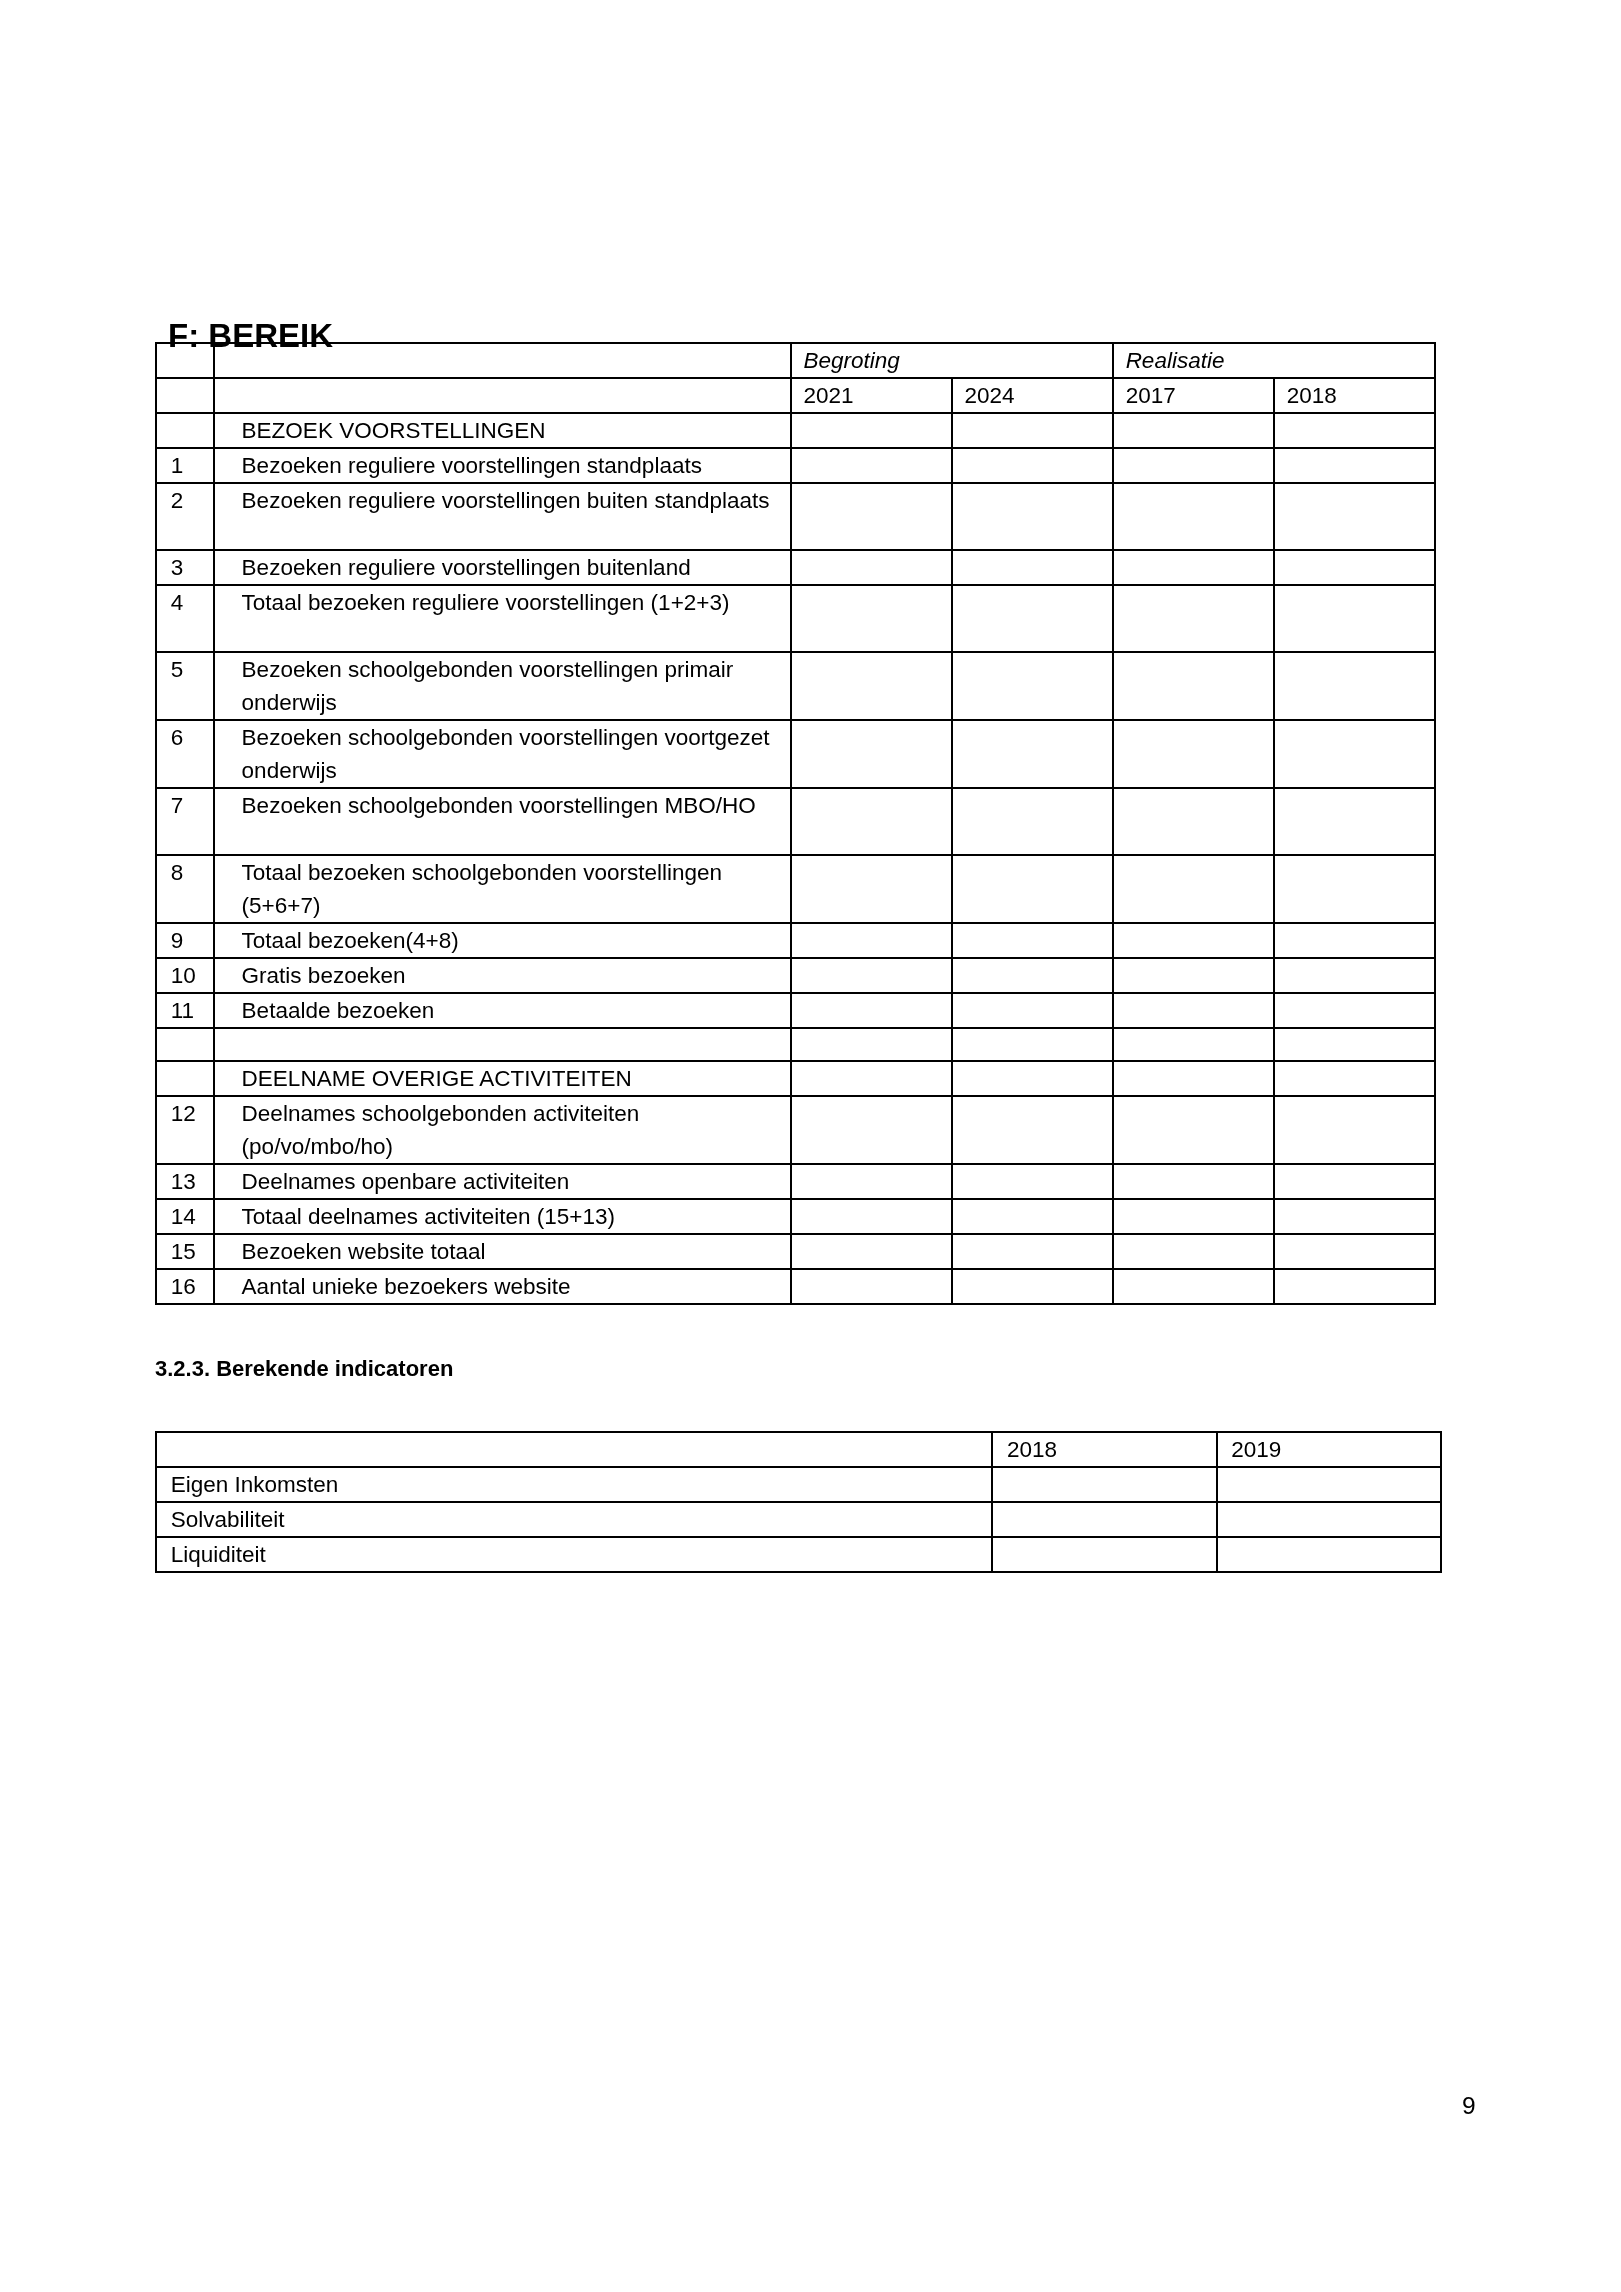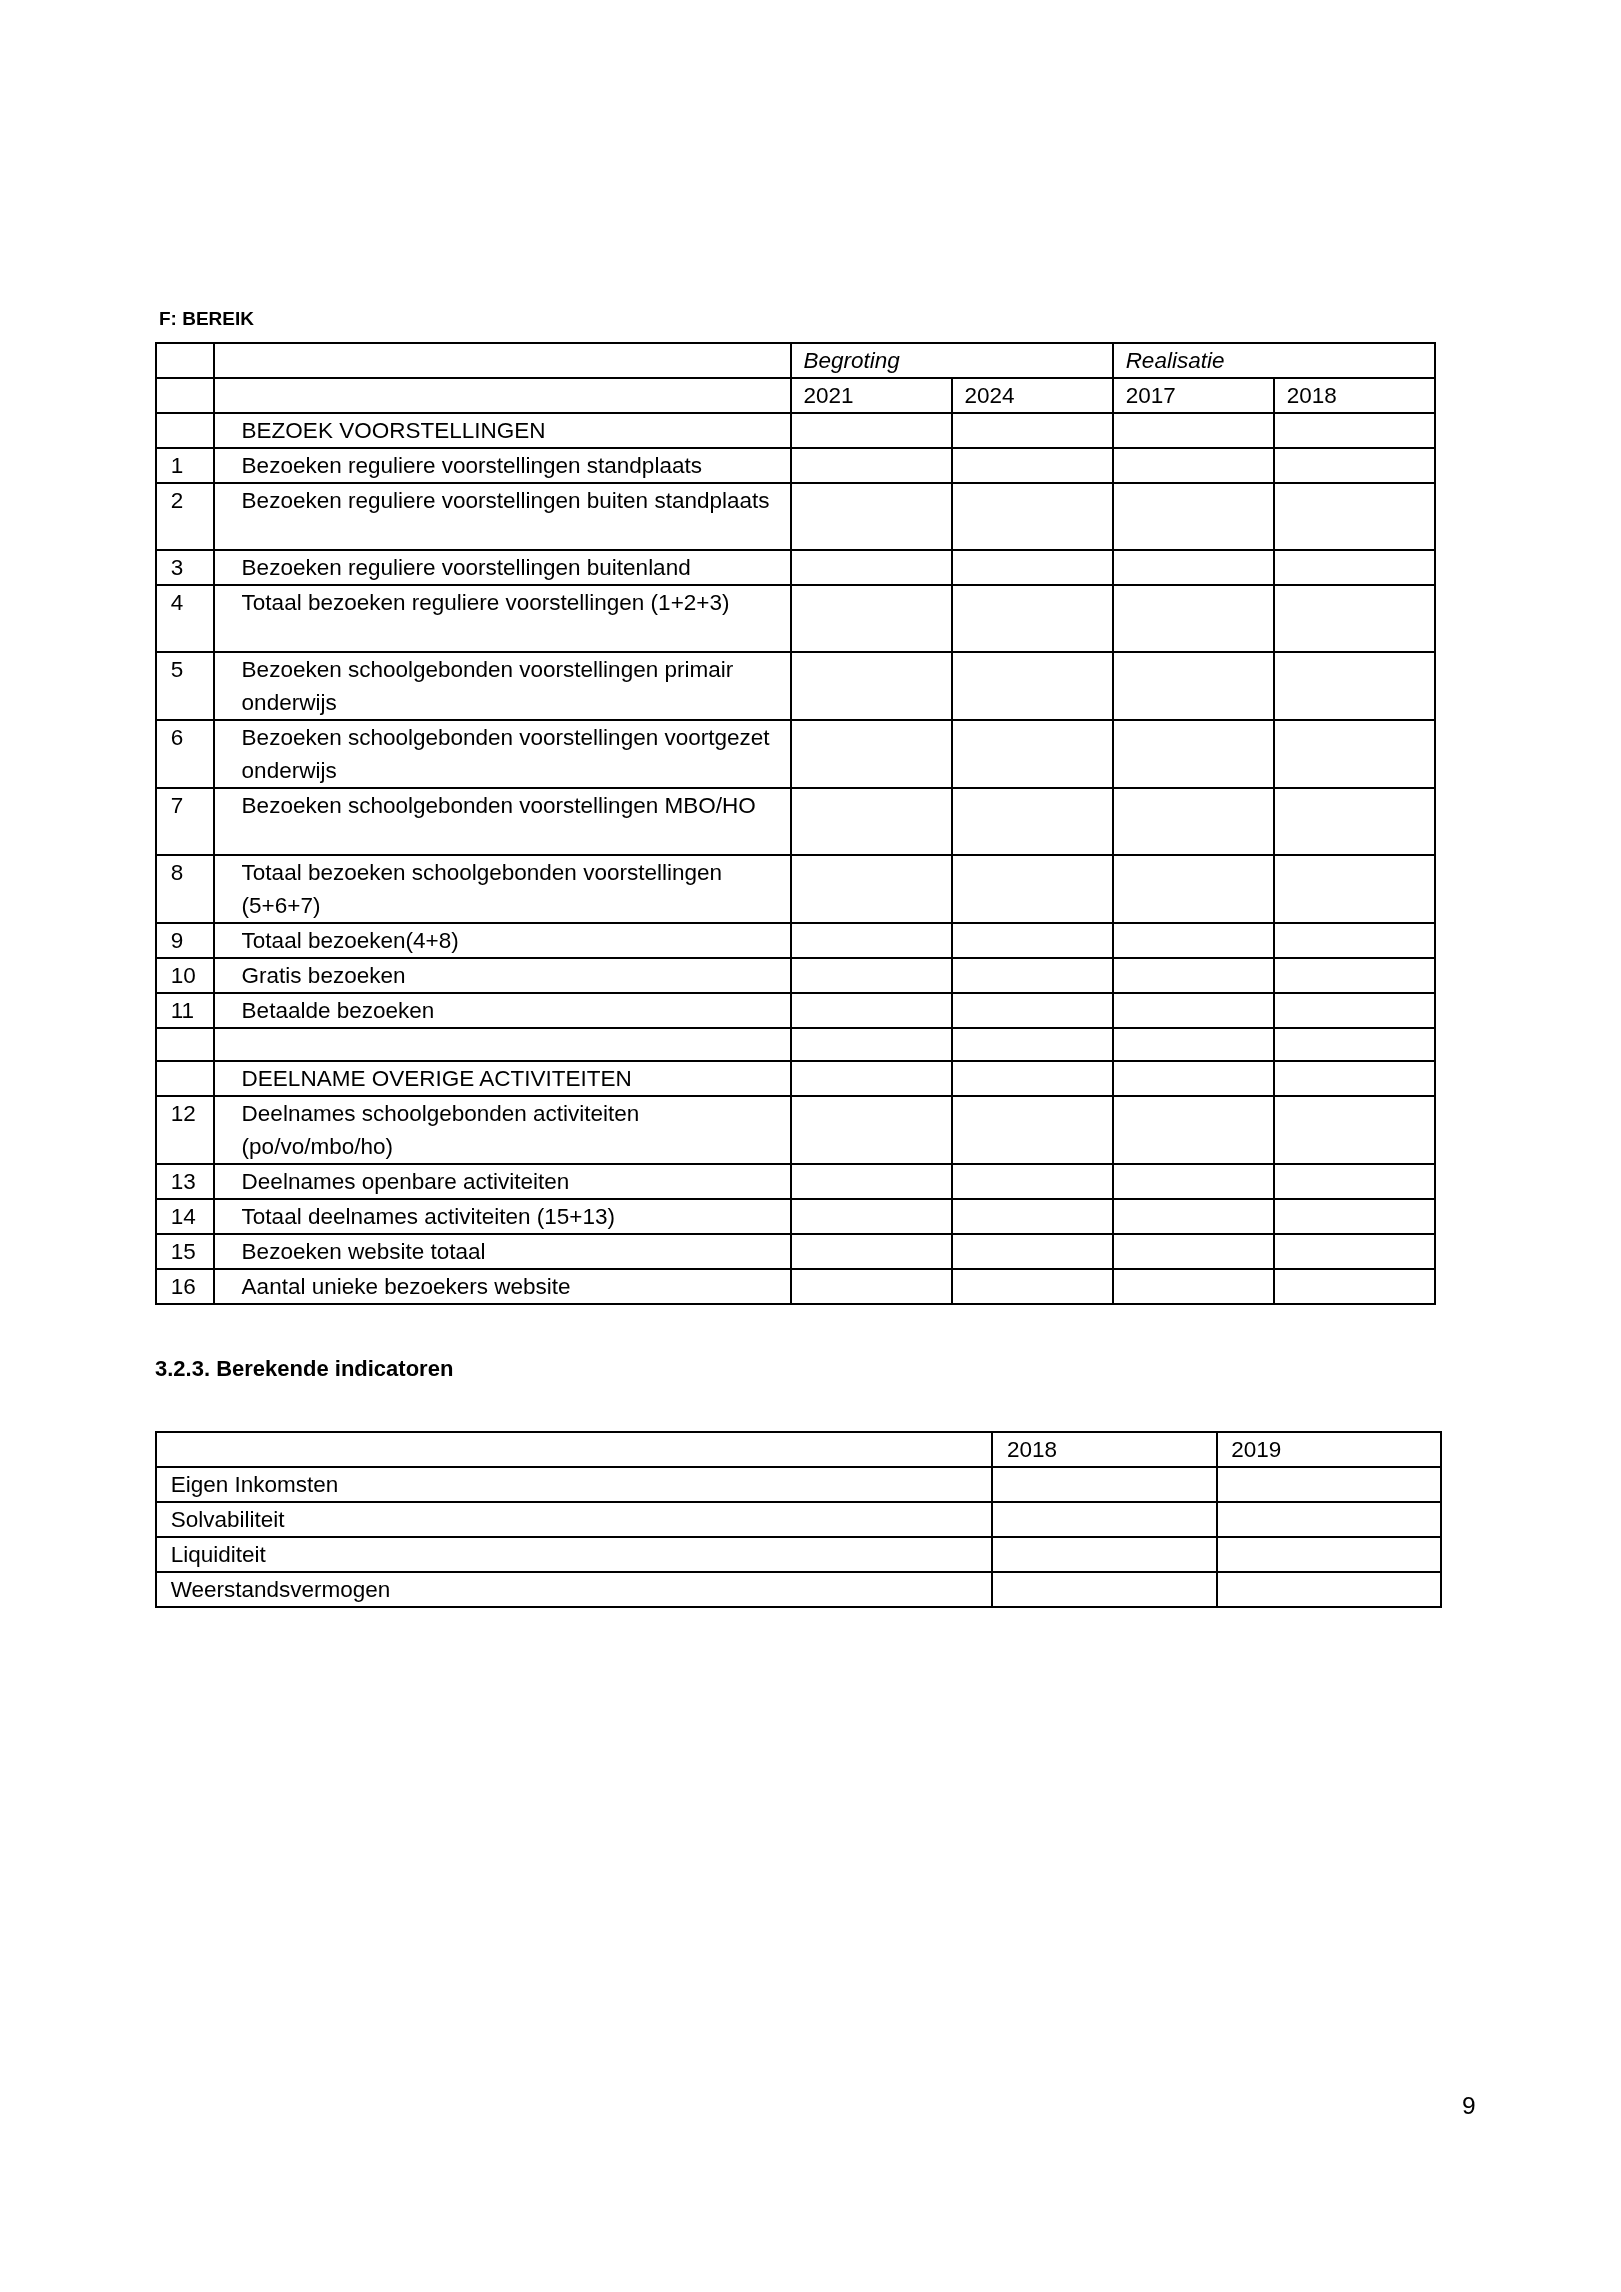--- a/index.html
+++ b/index.html
@@ -1,17 +1,17 @@
 <!DOCTYPE html>
 <html><head>
   <meta charset="utf-8">
   <style>
     html, body { margin: 0; padding: 0; background: #ffffff; }
     body { width: 1621px; height: 2293px; position: relative; font-family: "Liberation Sans", sans-serif; color: #000; }
-    .h-section { position: absolute; left: 155px; top: 304px; font-size: 19px; font-weight: bold; margin: 4px; }
+    .h-section { position: absolute; left: 155px; top: 304px; font-size: 33px; font-weight: bold; margin: 13px; }
     .h-sub { position: absolute; left: 155px; top: 1356px; font-size: 22px; font-weight: bold; margin: 0; }
     table { border-collapse: collapse; position: absolute; }
     td { border: 2px solid #000; font-size: 22.5px; line-height: 33px; padding: 0 0 0 11.8px; vertical-align: top; }
     #bereik { left: 155px; top: 342px; width: 1281px; }
     #bereik col.c-num { width: 59px; }
     #bereik col.c-label { width: 605px; }
     #bereik col.c-val { width: 169px; }
     #bereik td.num { padding-left: 13.7px; }
     #bereik td.lbl { padding-left: 27px; }
     #bereik tr { height: 33px; }
@@ -229,22 +229,17 @@
       <tr>
         <td>Solvabiliteit</td>
         <td></td>
         <td></td>
       </tr>
       <tr>
         <td>Liquiditeit</td>
         <td></td>
         <td></td>
       </tr>
-      <tr>
-        <td>Weerstandsvermogen</td>
-        <td></td>
-        <td></td>
-      </tr>
     </tbody>
 </table>
 
 <div class="page-num">9</div>
 
 
 </body></html>

